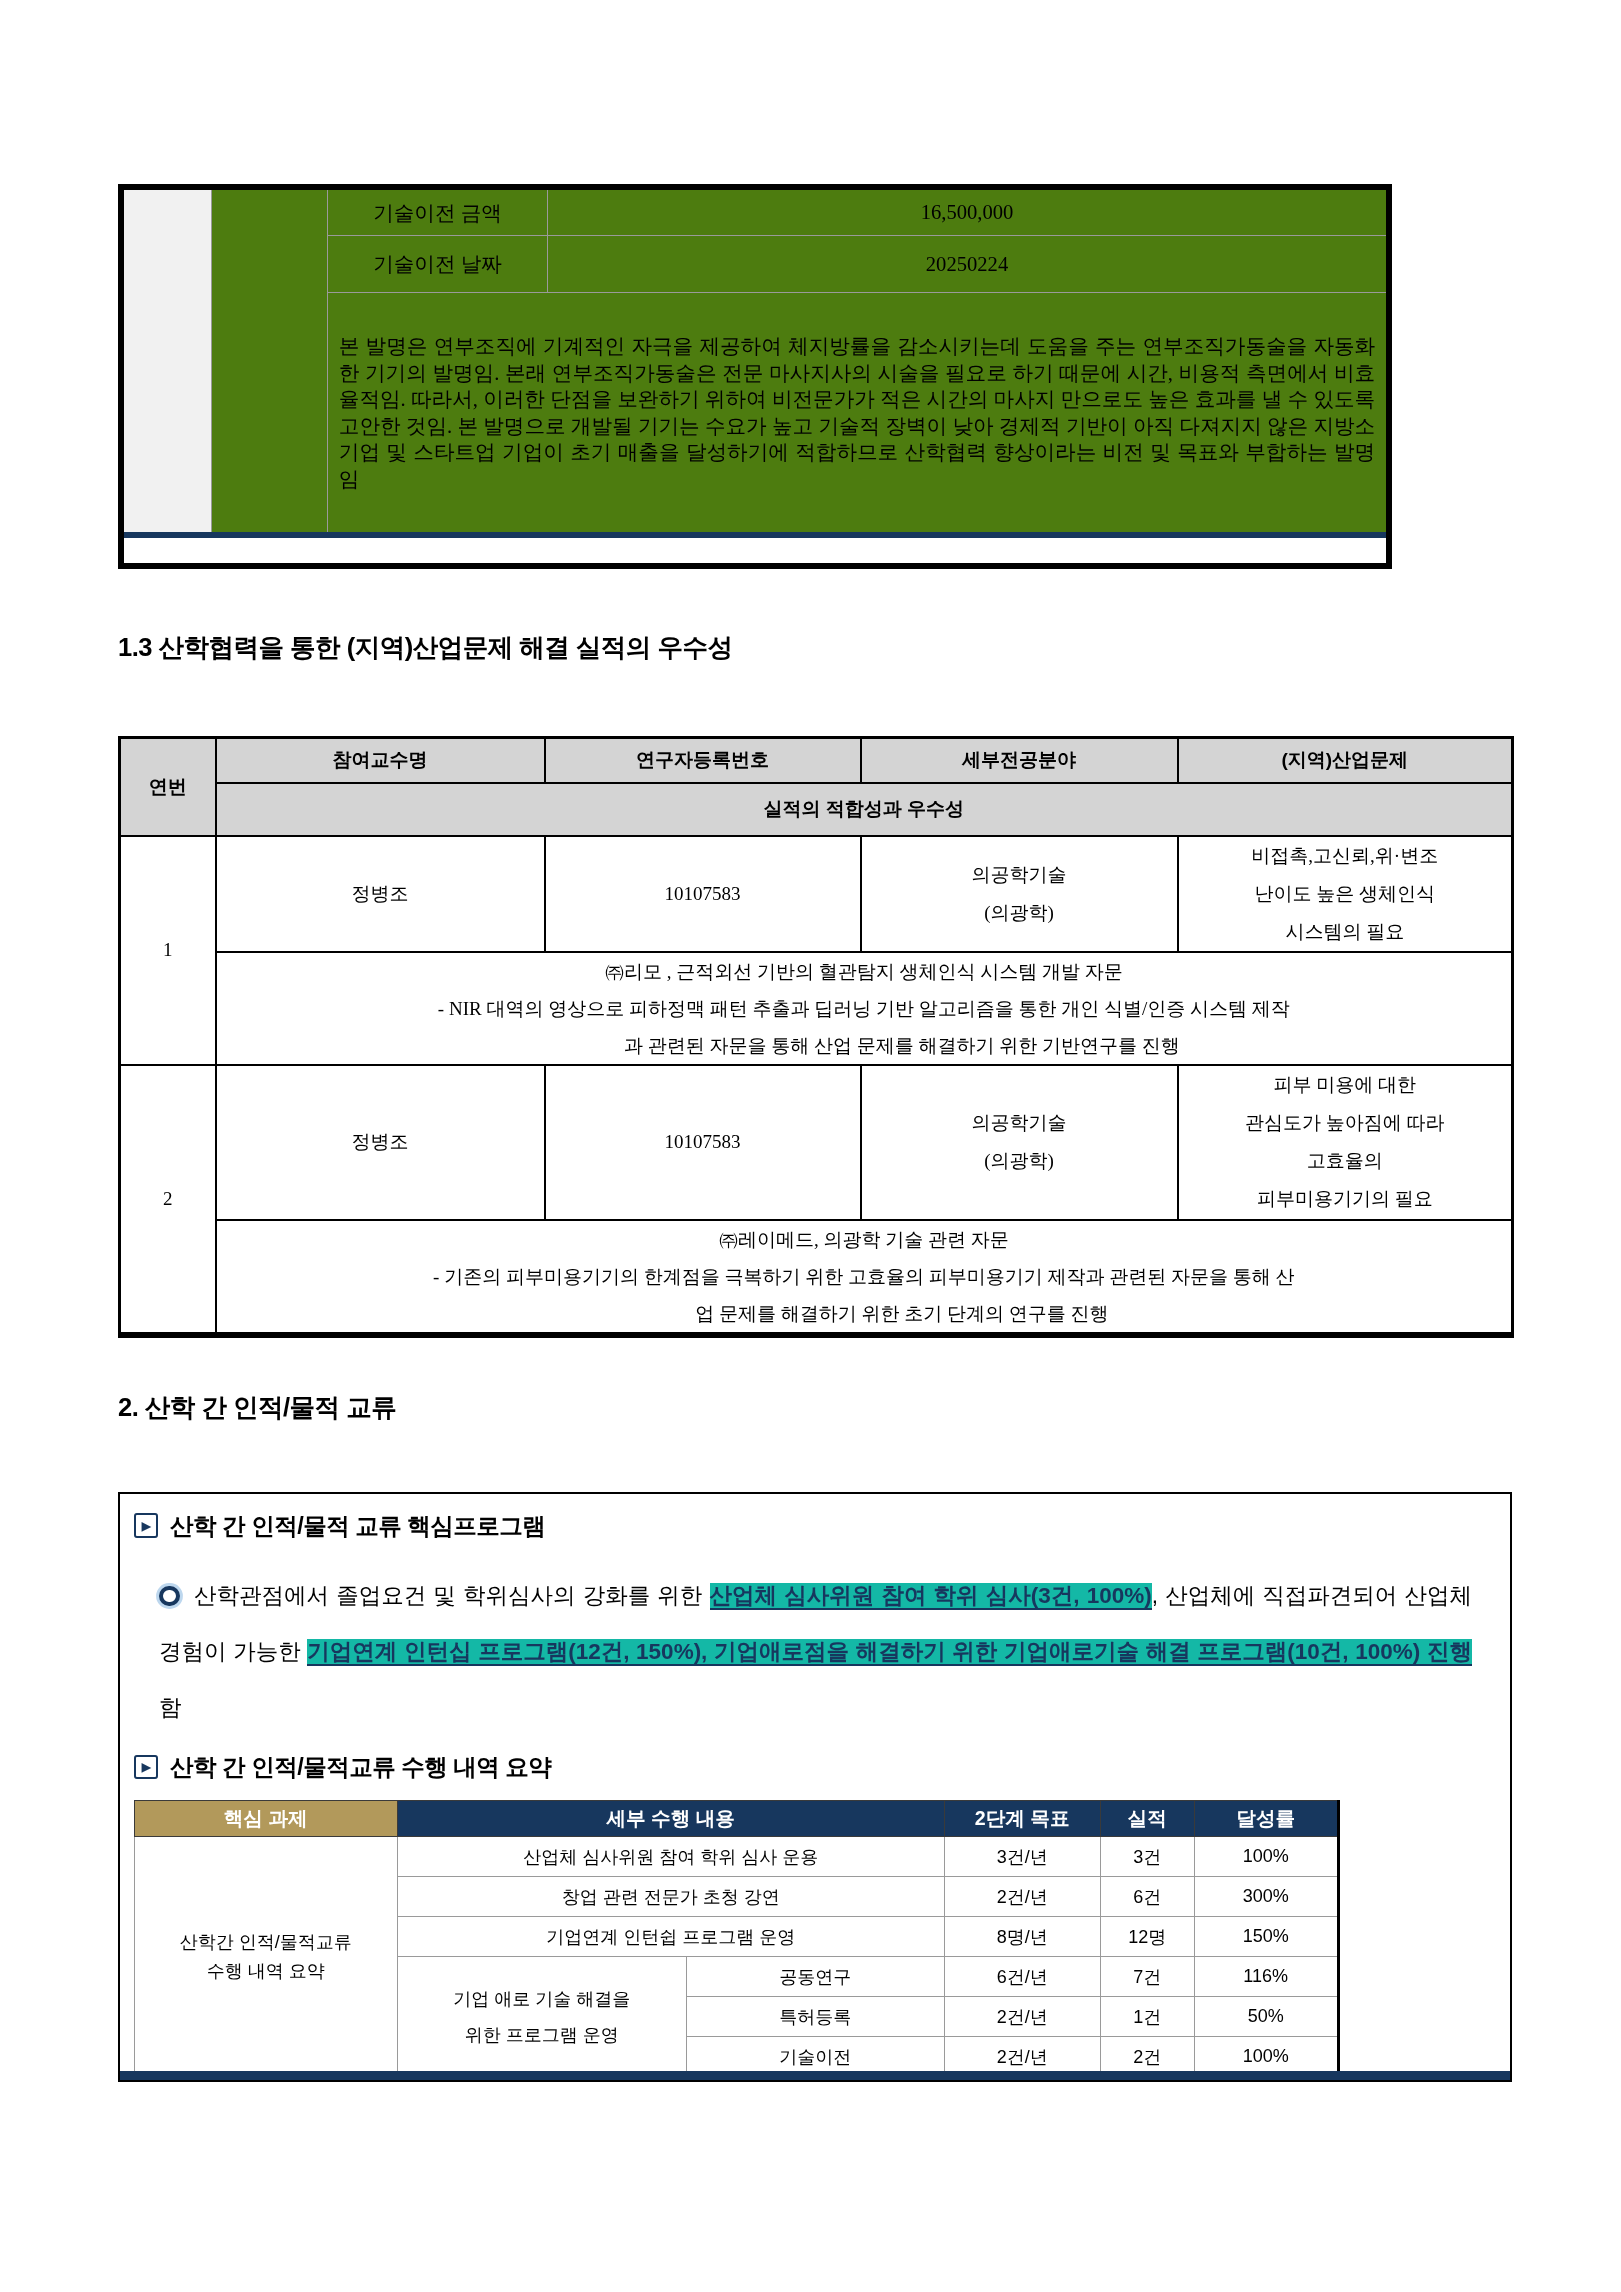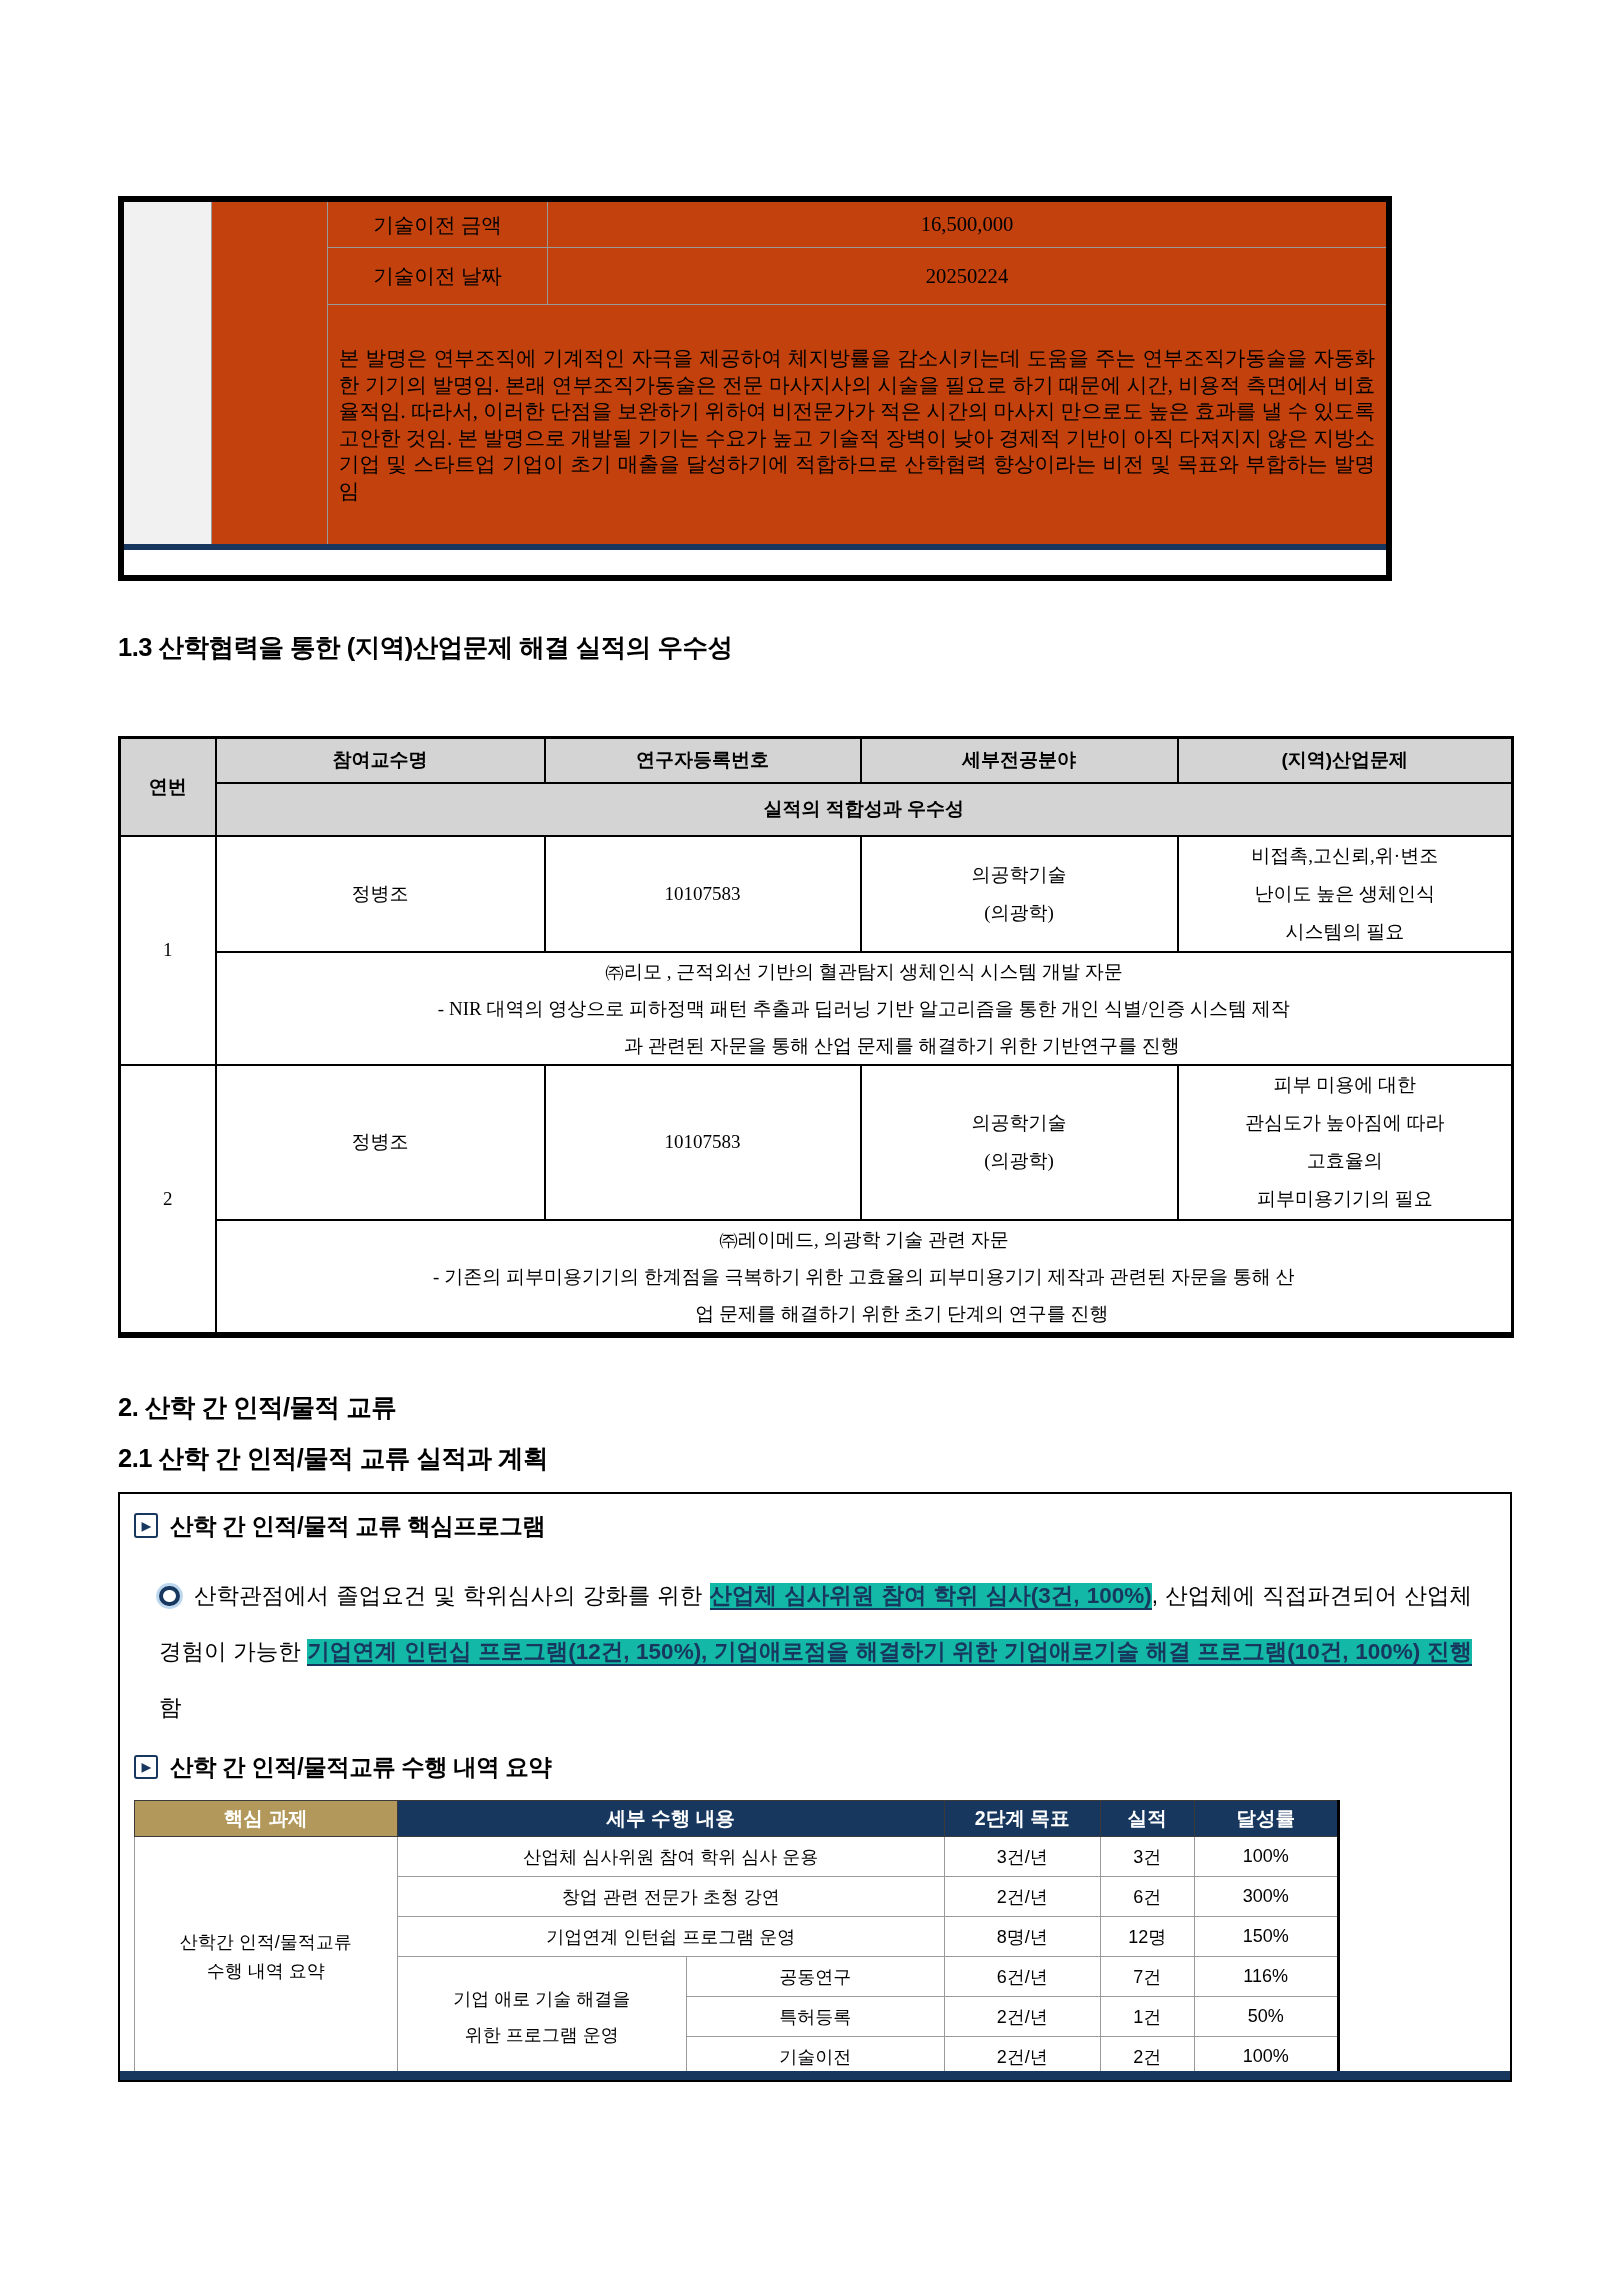--- a/index.html
+++ b/index.html
@@ -1,21 +1,21 @@
 <!DOCTYPE html>
 <html><head>
 <meta charset="utf-8">
 <style>
   html,body { margin:0; padding:0; background:#ffffff; }
   .page { position:relative; width:1621px; height:2293px; background:#ffffff;
           font-family:"Liberation Serif", serif; color:#000; overflow:hidden; }
 
   
-  .top-table { position:absolute; left:118px; top:196px; width:1274px;
-               border:6.9px solid #000; box-sizing:border-box; background:#c2410c; }
+  .top-table { position:absolute; left:118px; top:184px; width:1274px;
+               border:6.9px solid #000; box-sizing:border-box; background:#4d7c0f; }
   .tt-body { display:flex; align-items:stretch; }
   .tt-col-gray { width:87px; background:#F1F1F1; border-right:1px solid #9a9a9a; }
   .tt-col-white { width:115px; border-right:1px solid #9a9a9a; }
   .tt-main { flex:1; display:flex; flex-direction:column; }
   .tt-row { display:flex; align-items:stretch; }
   .tt-row.sep { border-bottom:1px solid #9a9a9a; }
   .tt-label { width:219px; border-right:1px solid #9a9a9a; display:flex;
               align-items:center; justify-content:center; font-size:20.6px; }
   .tt-value { flex:1; display:flex; align-items:center; justify-content:center;
               font-size:20.6px; }
@@ -164,21 +164,20 @@
         <td class="t43-detail" colspan="4">
           <div class="detail-line">㈜레이메드, 의광학 기술 관련 자문</div>
           <div class="detail-line">- 기존의 피부미용기기의 한계점을 극복하기 위한 고효율의 피부미용기기 제작과 관련된 자문을 통해 산</div>
           <div class="detail-line indent">업 문제를 해결하기 위한 초기 단계의 연구를 진행</div>
         </td>
       </tr>
     </tbody>
   </table>
 
   <div class="h-bold" style="top:1390px;">2. 산학 간 인적/물적 교류</div>
-  <div class="h-bold" style="top:1441px;">2.1 산학 간 인적/물적 교류 실적과 계획</div>
 
   <div class="program-box">
 
     <div class="box-heading" style="top:15.7px;">
       <span class="arrow-box">▶</span>
       <span>산학 간 인적/물적 교류 핵심프로그램</span>
     </div>
 
     <div class="box-para">
       <span class="bullet-dot"></span><span>산학관점에서 졸업요건 및 학위심사의 강화를 위한 </span><span class="hl">산업체 심사위원 참여 학위 심사(3건, 100%)</span><span>, 산업체에 직접파견되어 산업체 경험이 가능한 </span><span class="hl">기업연계 인턴십 프로그램(12건, 150%), 기업애로점을 해결하기 위한 기업애로기술 해결 프로그램(10건, 100%) 진행</span><span>함</span>

